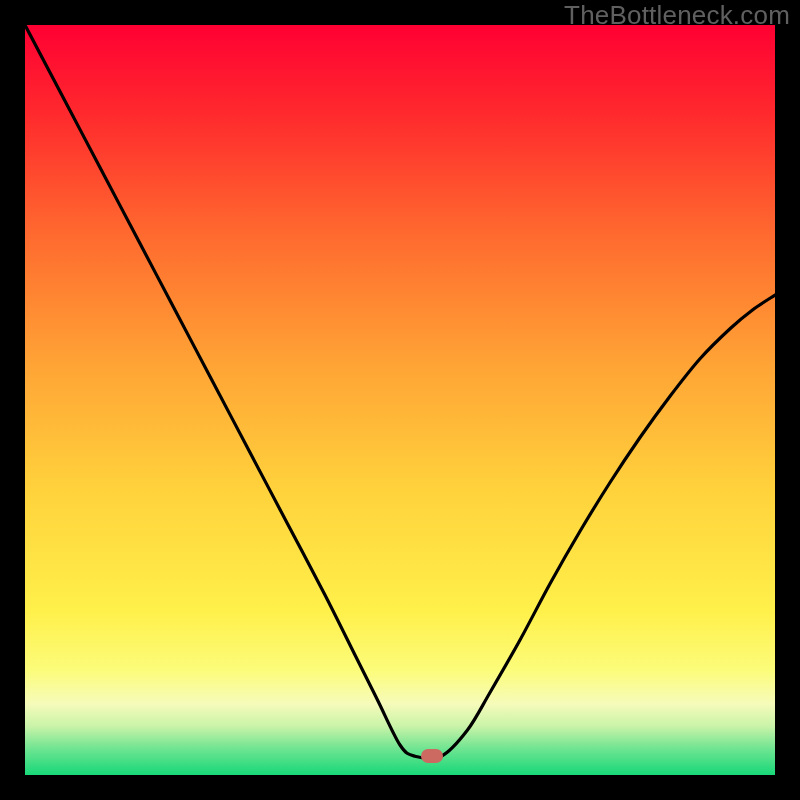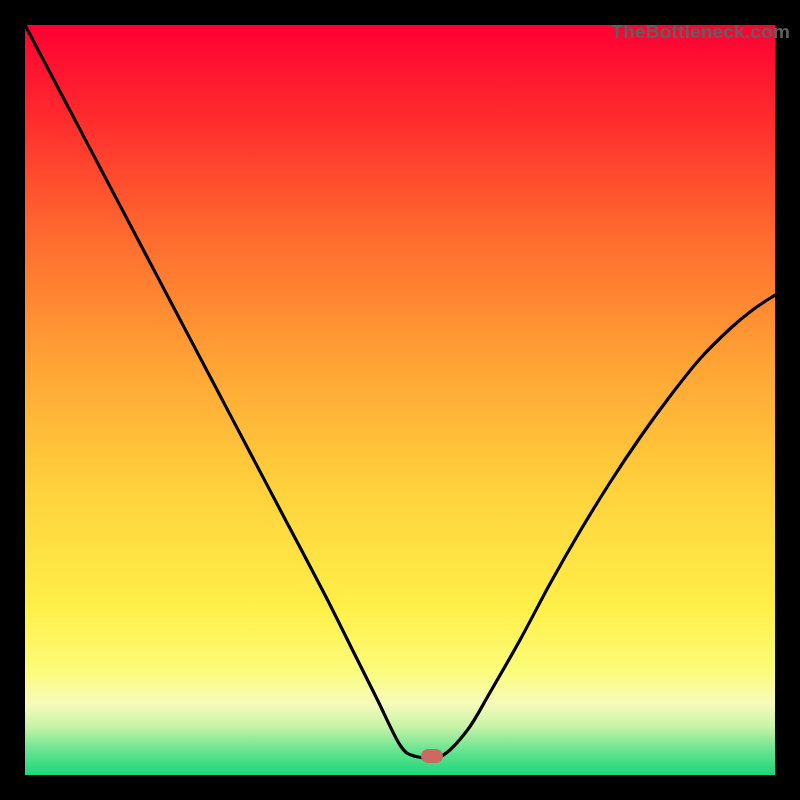--- a/index.html
+++ b/index.html
@@ -12,25 +12,25 @@
     background: #000;
   }
   .frame {
     position: relative;
     width: 800px;
     height: 800px;
     background: #000;
   }
   .watermark {
     position: absolute;
-    top: 21px;
+    top: 0;
     right: 10px;
     color: #606060;
-    font-size: 19px;
-    font-weight: 700;
+    font-size: 26px;
+    font-weight: 400;
     letter-spacing: 0.2px;
     z-index: 10;
   }
   .plot {
     position: absolute;
     left: 25px;
     top: 25px;
     width: 750px;
     height: 750px;
   }

